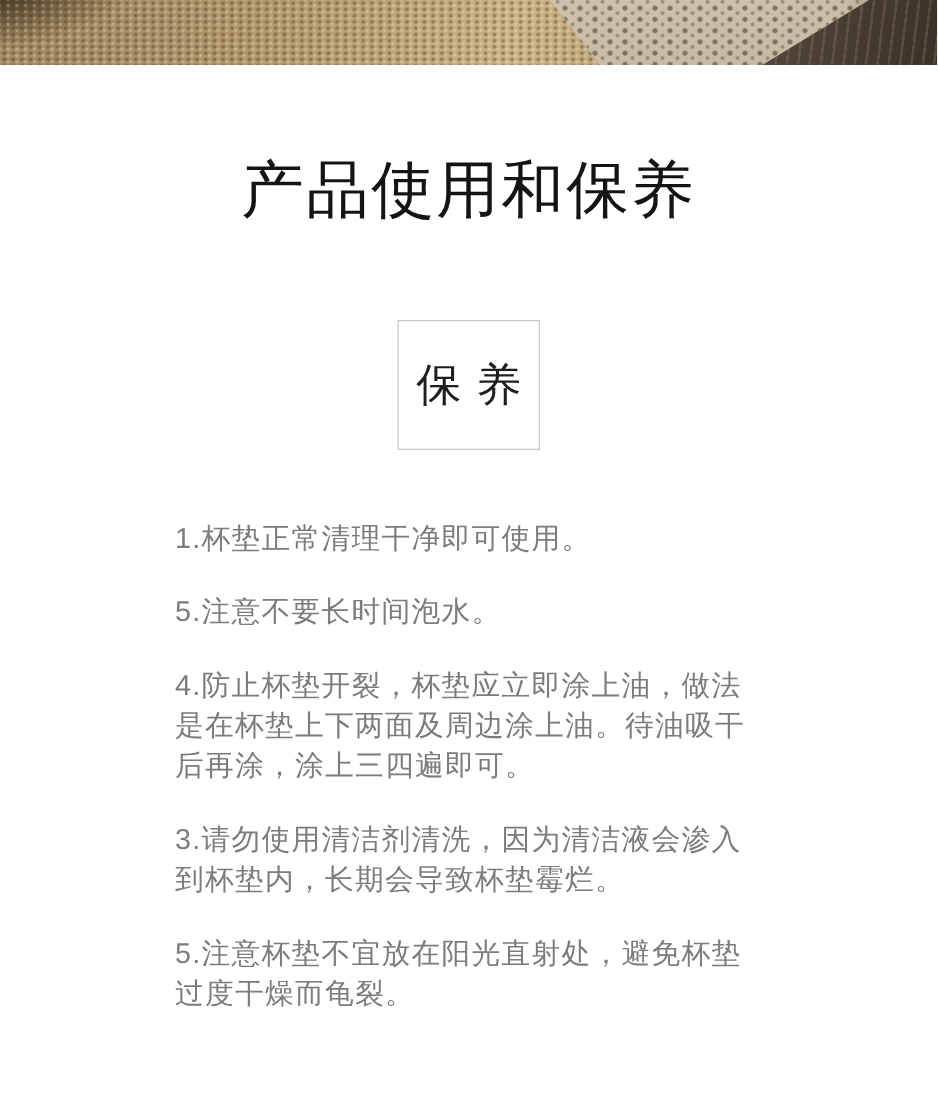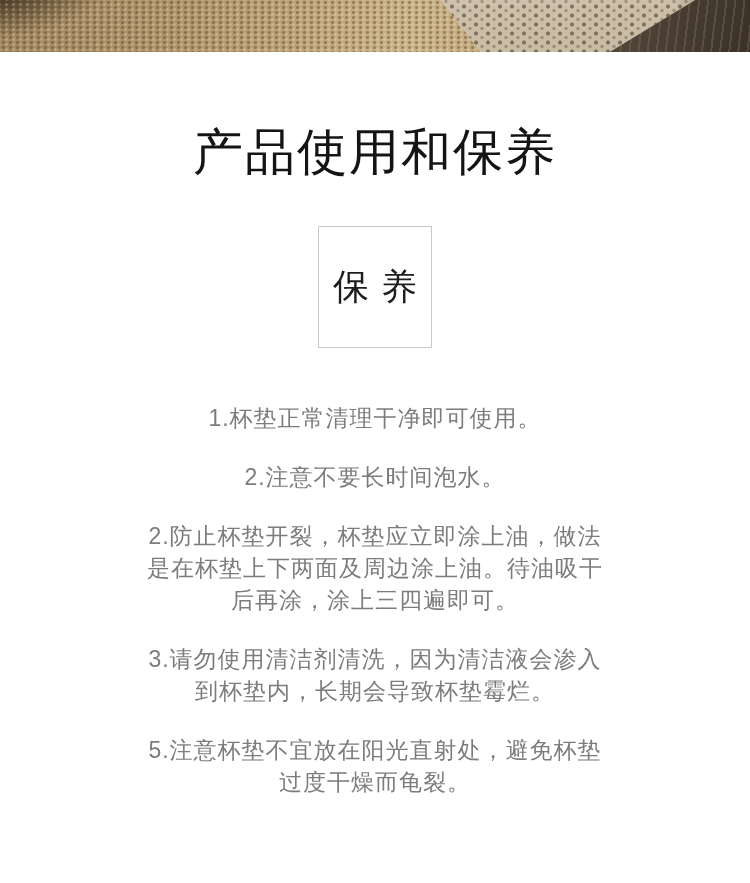--- a/index.html
+++ b/index.html
@@ -64,43 +64,43 @@
     text-align: center;
     font-size: 20px;
     line-height: 24px;
     font-weight: 400;
     letter-spacing: 1px;
     color: var(--subtitle-text, #2e2e2e);
   }
 
   
   .badge {
-    margin: 36px auto 0;
+    margin: 66px auto 0;
     width: 114px;
-    height: 122px;
+    height: 104px;
     border: 1px solid var(--box-border, #c9c9c9);
     display: flex;
     flex-direction: column;
     justify-content: center;
     align-items: center;
     font-family: "Liberation Serif", "DejaVu Serif", serif;
     font-size: 36px;
     color: var(--box-text, #1e1e1e);
   }
   .badge-line {
     line-height: 52px;
     letter-spacing: 12px;
     padding-left: 12px; 
   }
 
   
   .instructions {
     margin: 54px auto 0;
     width: 470px;
-    text-align: center;
+    text-align: left;
     font-size: 23px;
     line-height: 32px;
     letter-spacing: 1px;
     color: var(--body-text, #7c7c7c);
   }
   .instruction { margin: 0 0 27px; }
   .instruction:last-child { margin-bottom: 0; }
 </style>
 </head>
 <body>
@@ -115,19 +115,19 @@
 
   <h1 class="title">产品使用和保养</h1>
 
 
   <div class="badge">
     <div class="badge-line">保养</div>
   </div>
 
   <div class="instructions">
     <p class="instruction">1.杯垫正常清理干净即可使用。</p>
-    <p class="instruction">2.注意不要长时间泡水。</p>
-    <p class="instruction">2.防止杯垫开裂，杯垫应立即涂上油，做法是在杯垫上下两面及周边涂上油。待油吸干后再涂，涂上三四遍即可。</p>
+    <p class="instruction">5.注意不要长时间泡水。</p>
+    <p class="instruction">4.防止杯垫开裂，杯垫应立即涂上油，做法是在杯垫上下两面及周边涂上油。待油吸干后再涂，涂上三四遍即可。</p>
     <p class="instruction">3.请勿使用清洁剂清洗，因为清洁液会渗入到杯垫内，长期会导致杯垫霉烂。</p>
     <p class="instruction">5.注意杯垫不宜放在阳光直射处，避免杯垫过度干燥而龟裂。</p>
   </div>
 
 </div>
 
 </body></html>

